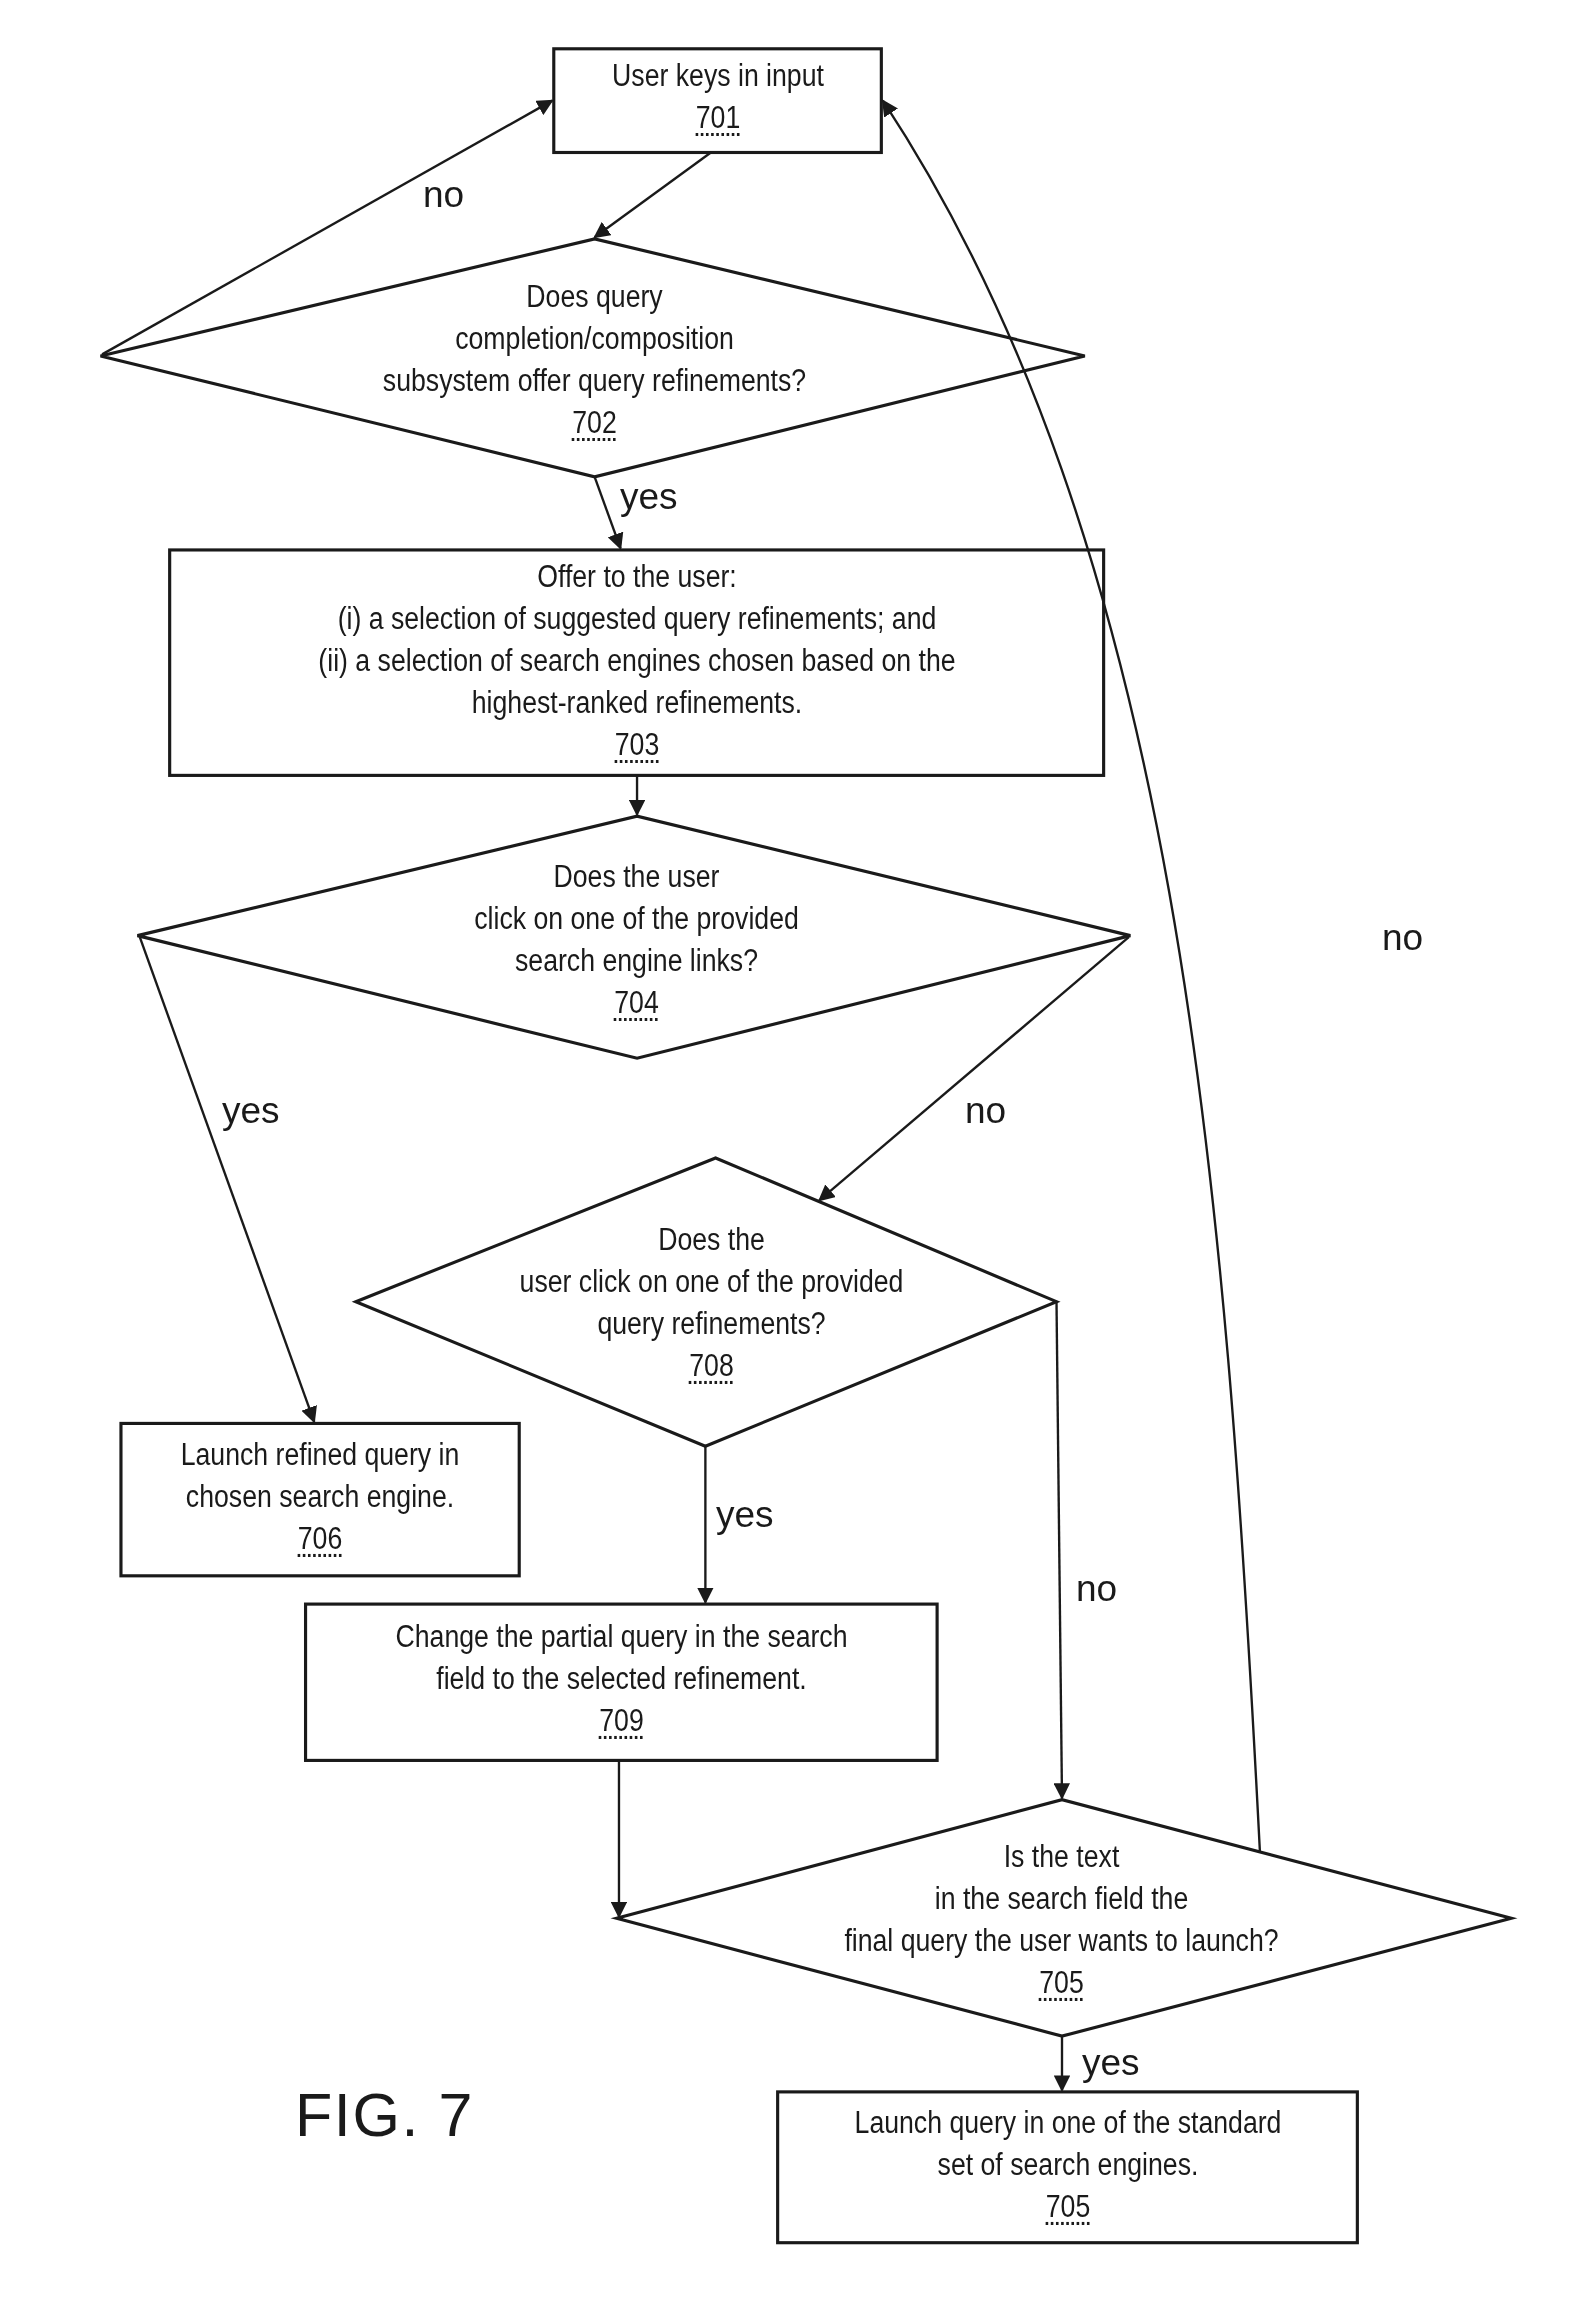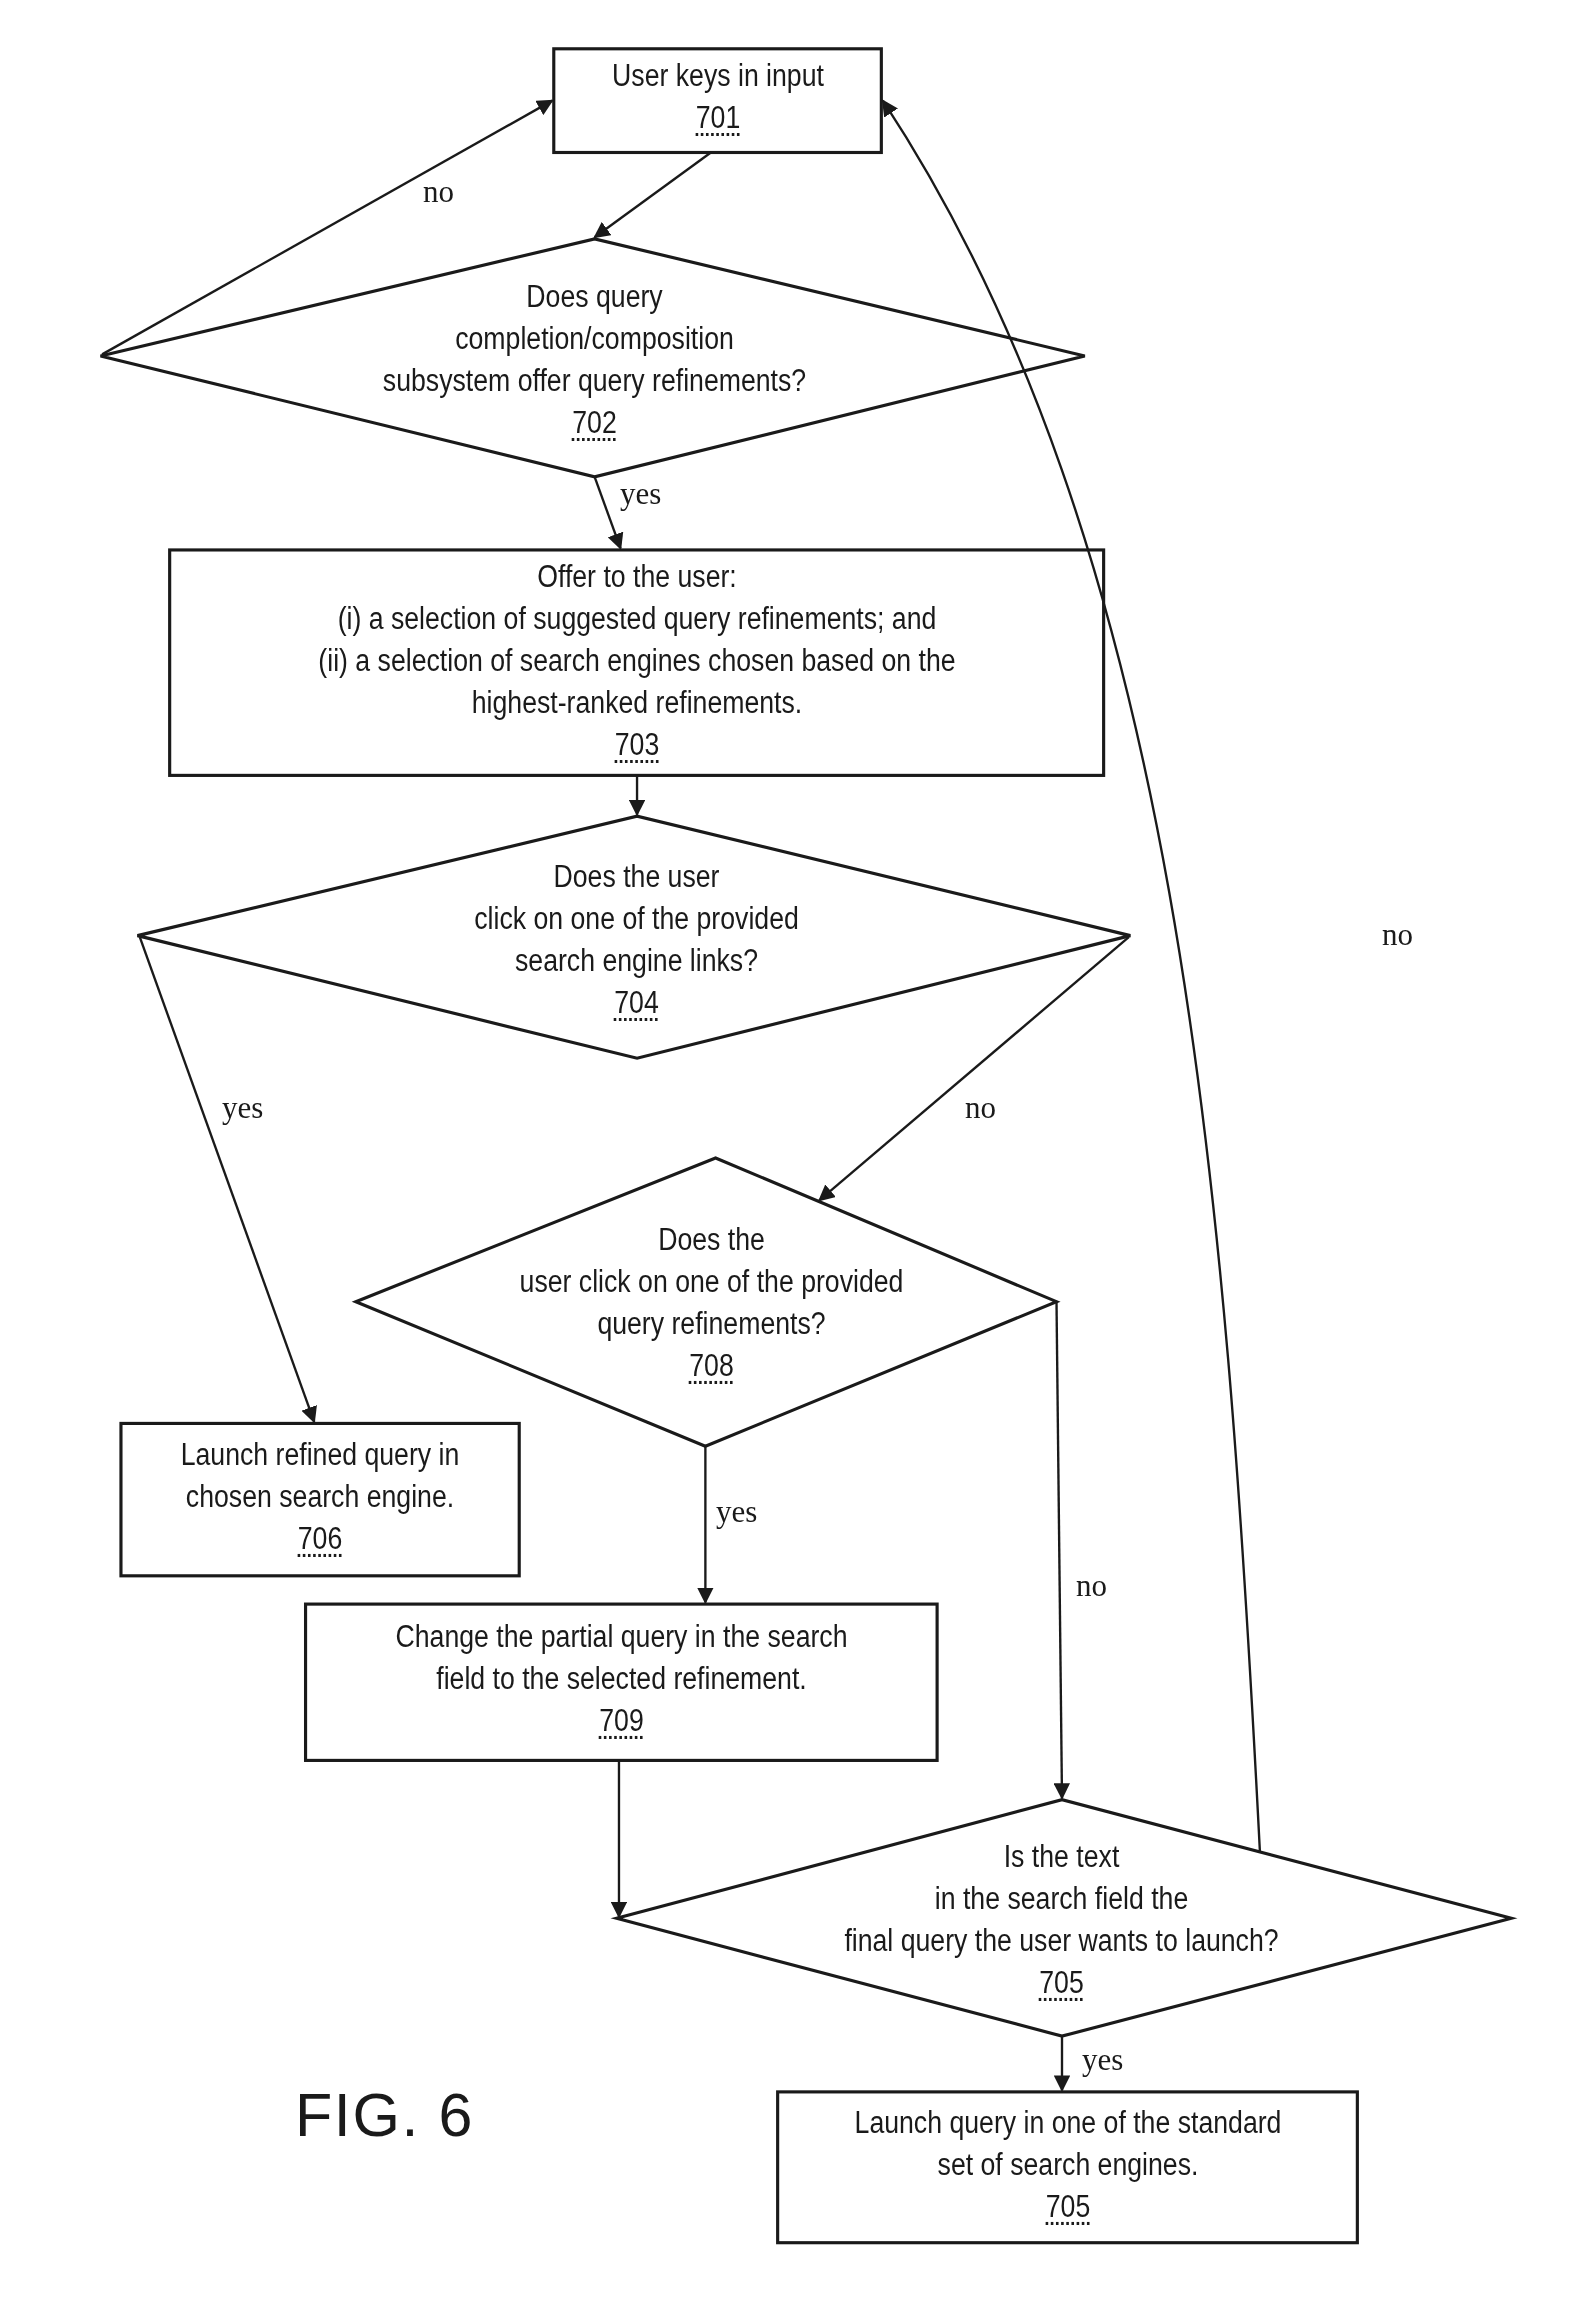--- a/index.html
+++ b/index.html
@@ -2,21 +2,21 @@
 <html style="font-size:12.6px"><head>
 <meta charset="utf-8">
 <style>
   html, body { margin: 0; padding: 0; background: #ffffff; }
   body { width: 1593px; height: 2319px; position: relative; overflow: hidden; }
   svg#flow { position: absolute; left: 0; top: 0; }
   .shape { fill: #ffffff; stroke: #1a1a1a; stroke-width: 4; }
   .line { fill: none; stroke: #1a1a1a; stroke-width: 3; }
   .node-text { position: absolute; text-align: center; font-family: "Liberation Sans", sans-serif; color: #1a1a1a; font-size: 31px; line-height: 42px; transform: scaleX(0.86); transform-origin: center top; }
   .node-text .ref { text-decoration: underline; text-decoration-style: dotted; text-underline-offset: 4.7px; }
-  .edge-label { position: absolute; font-family: Liberation Serif, serif; font-size: 31px; color: #1a1a1a; }
+  .edge-label { position: absolute; font-family: Liberation Sans, sans-serif; font-size: 37px; color: #1a1a1a; }
   .fig-label { position: absolute; font-family: "Liberation Sans", sans-serif; font-size: 61px; color: #1a1a1a; left: 295px; top: 2080px; letter-spacing: 1.6px; }
 </style>
 </head>
 <body>
 
 <svg id="flow" width="1593" height="2319" viewBox="0 0 2028 2952">
   <defs>
     <marker id="arrow" viewBox="0 0 10 10" refX="9" refY="5" markerWidth="7" markerHeight="7" orient="auto-start-reverse">
       <path d="M0,0 L10,5 L0,10 z" fill="#1a1a1a"></path>
     </marker>
@@ -106,14 +106,14 @@
 
 <div class="edge-label" style="left:423px; top:174px;">no</div>
 <div class="edge-label" style="left:620px; top:476px;">yes</div>
 <div class="edge-label" style="left:222px; top:1090px;">yes</div>
 <div class="edge-label" style="left:965px; top:1090px;">no</div>
 <div class="edge-label" style="left:716px; top:1494px;">yes</div>
 <div class="edge-label" style="left:1076px; top:1568px;">no</div>
 <div class="edge-label" style="left:1382px; top:917px;">no</div>
 <div class="edge-label" style="left:1082px; top:2042px;">yes</div>
 
-<div class="fig-label">FIG. 6</div>
+<div class="fig-label">FIG. 7</div>
 
 
 </body></html>

